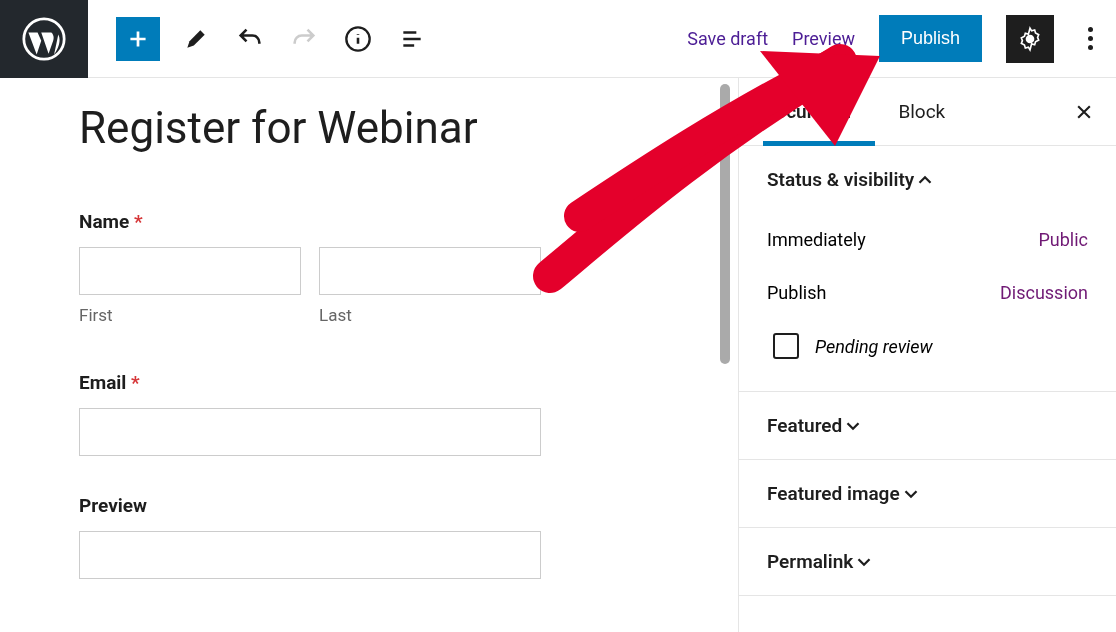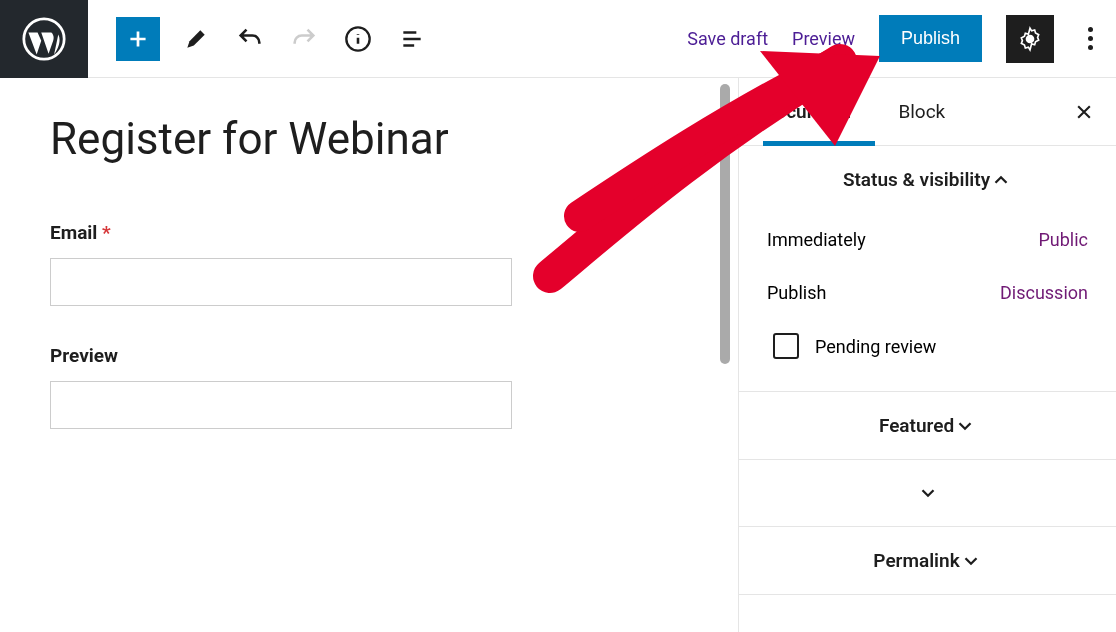--- a/index.html
+++ b/index.html
@@ -16,21 +16,21 @@
     
     .toolbar-right { margin-left: auto; display: flex; align-items: center; gap: 24px; padding-right: 14px; }
     .link-btn { color: #4c1d95; font-size: 18px; cursor: pointer; }
     .publish-btn { background: #007cba; color: #fff; padding: 13px 22px; font-size: 18px; cursor: pointer; border: none; }
     .settings-btn { width: 48px; height: 48px; background: #1e1e1e; display: flex; align-items: center; justify-content: center; cursor: pointer; }
     .more-btn { width: 24px; display: flex; flex-direction: column; align-items: center; gap: 4px; cursor: pointer; }
     .more-btn span { width: 5px; height: 5px; background: #1e1e1e; border-radius: 50%; }
     
     .main { display: flex; height: calc(632px - 78px); }
     .editor { flex: 1; padding: 24px 0 0 0; position: relative; }
-    .editor-inner { padding-left: 50px; margin-top: 11px; }
+    .editor-inner { padding-left: 79px; }
     .page-title { font-size: 44px; font-weight: 400; color: #1e1e1e; margin-bottom: 56px; }
     
     .field-label { font-size: 19px; font-weight: 700; color: #1e1e1e; margin-bottom: 14px; }
     .required { color: #d63638; }
     .name-row { display: flex; gap: 18px; margin-bottom: 46px; }
     .name-col { display: flex; flex-direction: column; }
     .text-input { height: 48px; border: 1px solid #ccc; padding: 0 10px; font-size: 16px; }
     .name-col .text-input { width: 222px; }
     .sublabel { font-size: 17px; color: #666; margin-top: 10px; }
     .wide-input { width: 462px; }
@@ -39,26 +39,26 @@
     .scrollbar { position: absolute; left: 720px; top: 6px; width: 10px; height: 280px; background: #aaa; border-radius: 5px; }
     
     .sidebar { width: 378px; border-left: 1px solid #e5e5e5; }
     .tabs { display: flex; align-items: center; height: 68px; border-bottom: 1px solid #e5e5e5; position: relative; }
     .tab { padding: 0 24px; font-size: 19px; color: #1e1e1e; cursor: pointer; }
     .tab.active { font-weight: 600; }
     .tab-underline { position: absolute; bottom: -1px; left: 24px; width: 112px; height: 5px; background: #007cba; }
     .close-tab { margin-left: auto; margin-right: 18px; cursor: pointer; width: 28px; height: 28px; display:flex; align-items:center; justify-content:center; }
     
     .panel { border-bottom: 1px solid #e5e5e5; }
-    .panel-header { display: flex; align-items: center; justify-content: center; padding: 22px 28px; cursor: pointer; }
+    .panel-header { display: flex; align-items: center; justify-content: flex-start; padding: 22px 28px; cursor: pointer; }
     .panel-title { font-size: 19px; font-weight: 600; color: #1e1e1e; }
     .panel-body { padding: 0 28px 24px 28px; }
     .panel-row { display: flex; justify-content: space-between; padding: 16px 0; font-size: 18px; }
     .panel-row .val { color: #701a75; }
-    .chk-row { display: flex; align-items: center; gap: 16px; padding: 14px 0 8px 6px; }
+    .chk-row { display: flex; align-items: center; gap: 16px; padding: 14px 0 8px 6px; font-style: italic; }
     .chk { width: 26px; height: 26px; border: 2px solid #1e1e1e; border-radius: 3px; }
     .chk-label { font-size: 18px; }
     
     .arrow-annotation { position: absolute; left: 520px; top: 36px; pointer-events: none; z-index: 50; }
   </style>
 </head>
 <body>
 
 <div class="topbar">
   <div class="wp-logo">
@@ -116,20 +116,33 @@
         <span></span>
     </div>
   </div>
 </div>
 
 <div class="main">
   <div class="editor">
     <div class="editor-inner">
       <h1 class="page-title">Register for Webinar</h1>
 
+      <div class="field-block">
+        <div class="field-label"><span>Name</span> <span class="required">*</span></div>
+        <div class="name-row">
+          <div class="name-col">
+            <input class="text-input" style="">
+            <span class="sublabel">First</span>
+          </div>
+          <div class="name-col">
+            <input class="text-input" style="">
+            <span class="sublabel">Last</span>
+          </div>
+        </div>
+      </div>
 
       <div class="field-block">
         <div class="field-label"><span>Email</span> <span class="required">*</span></div>
         <input class="text-input wide-input" style="">
       </div>
 
       <div class="field-block">
         <div class="field-label">Preview</div>
         <input class="text-input wide-input" style="">
       </div>
@@ -176,20 +189,21 @@
       <div class="panel-header">
         <span class="panel-title">Featured</span>
         <svg width="22" height="22" viewBox="0 0 24 24">
             <path d="M6 9l6 6 6-6" stroke="#1e1e1e" stroke-width="2.5" fill="none"></path>
           </svg>
       </div>
     </div>
 
     <div class="panel">
       <div class="panel-header">
+        <span class="panel-title">Featured image</span>
         <svg width="22" height="22" viewBox="0 0 24 24">
             <path d="M6 9l6 6 6-6" stroke="#1e1e1e" stroke-width="2.5" fill="none"></path>
           </svg>
       </div>
     </div>
 
     <div class="panel">
       <div class="panel-header">
         <span class="panel-title">Permalink</span>
         <svg width="22" height="22" viewBox="0 0 24 24">

